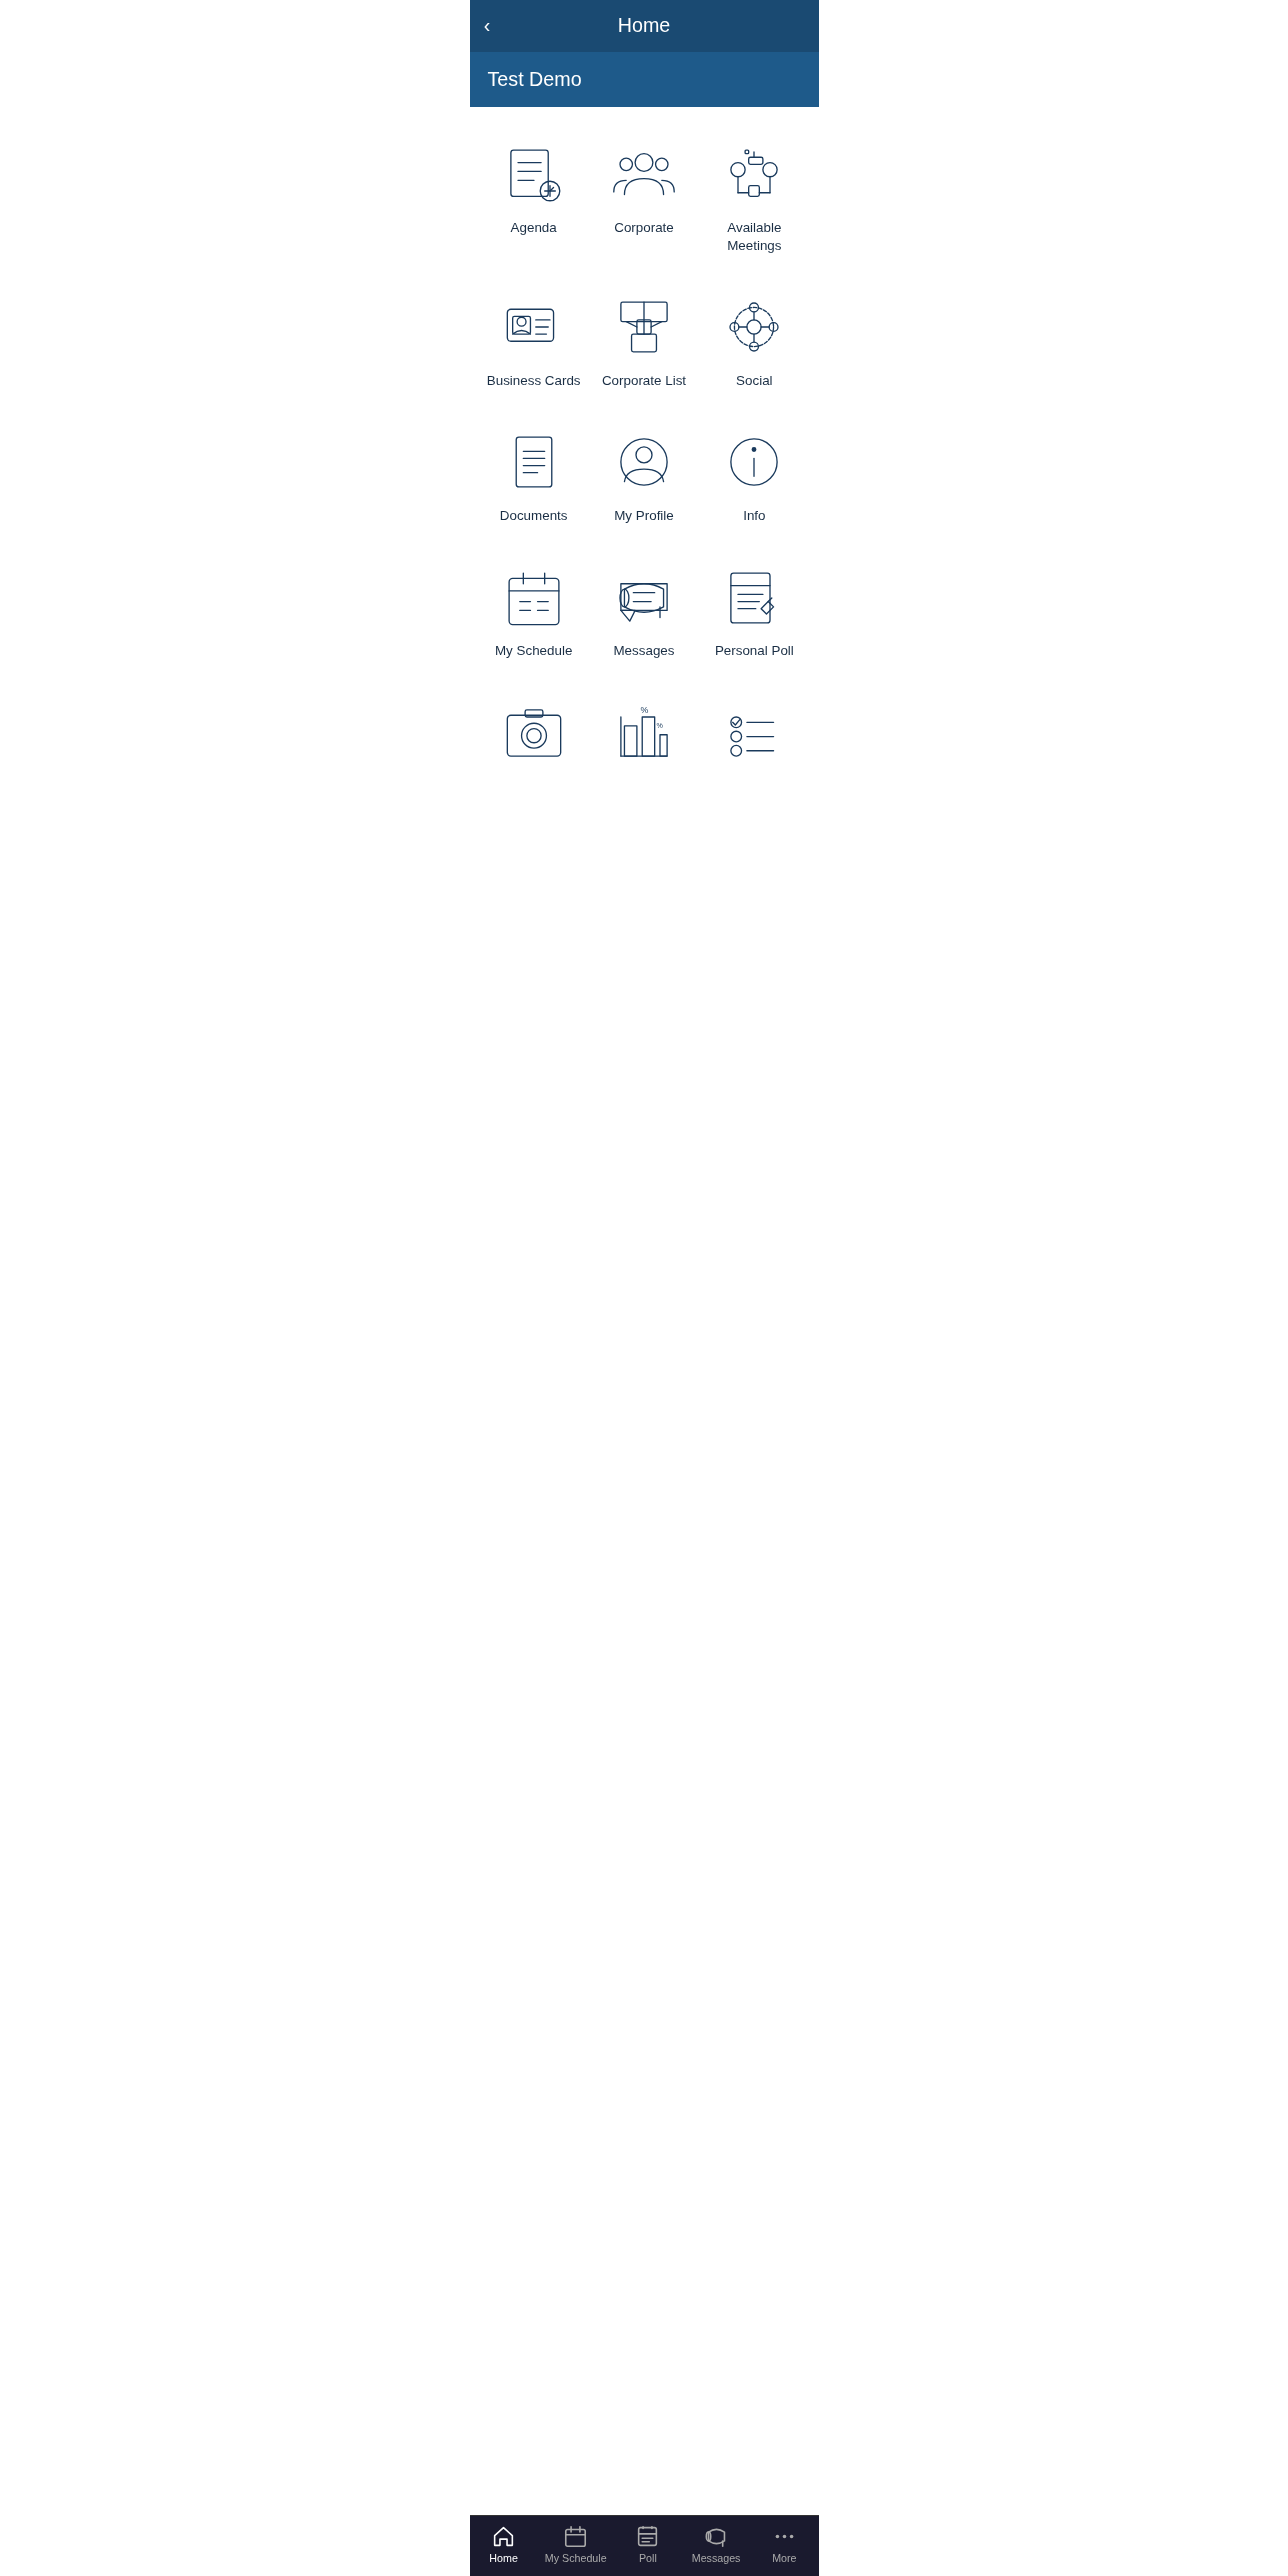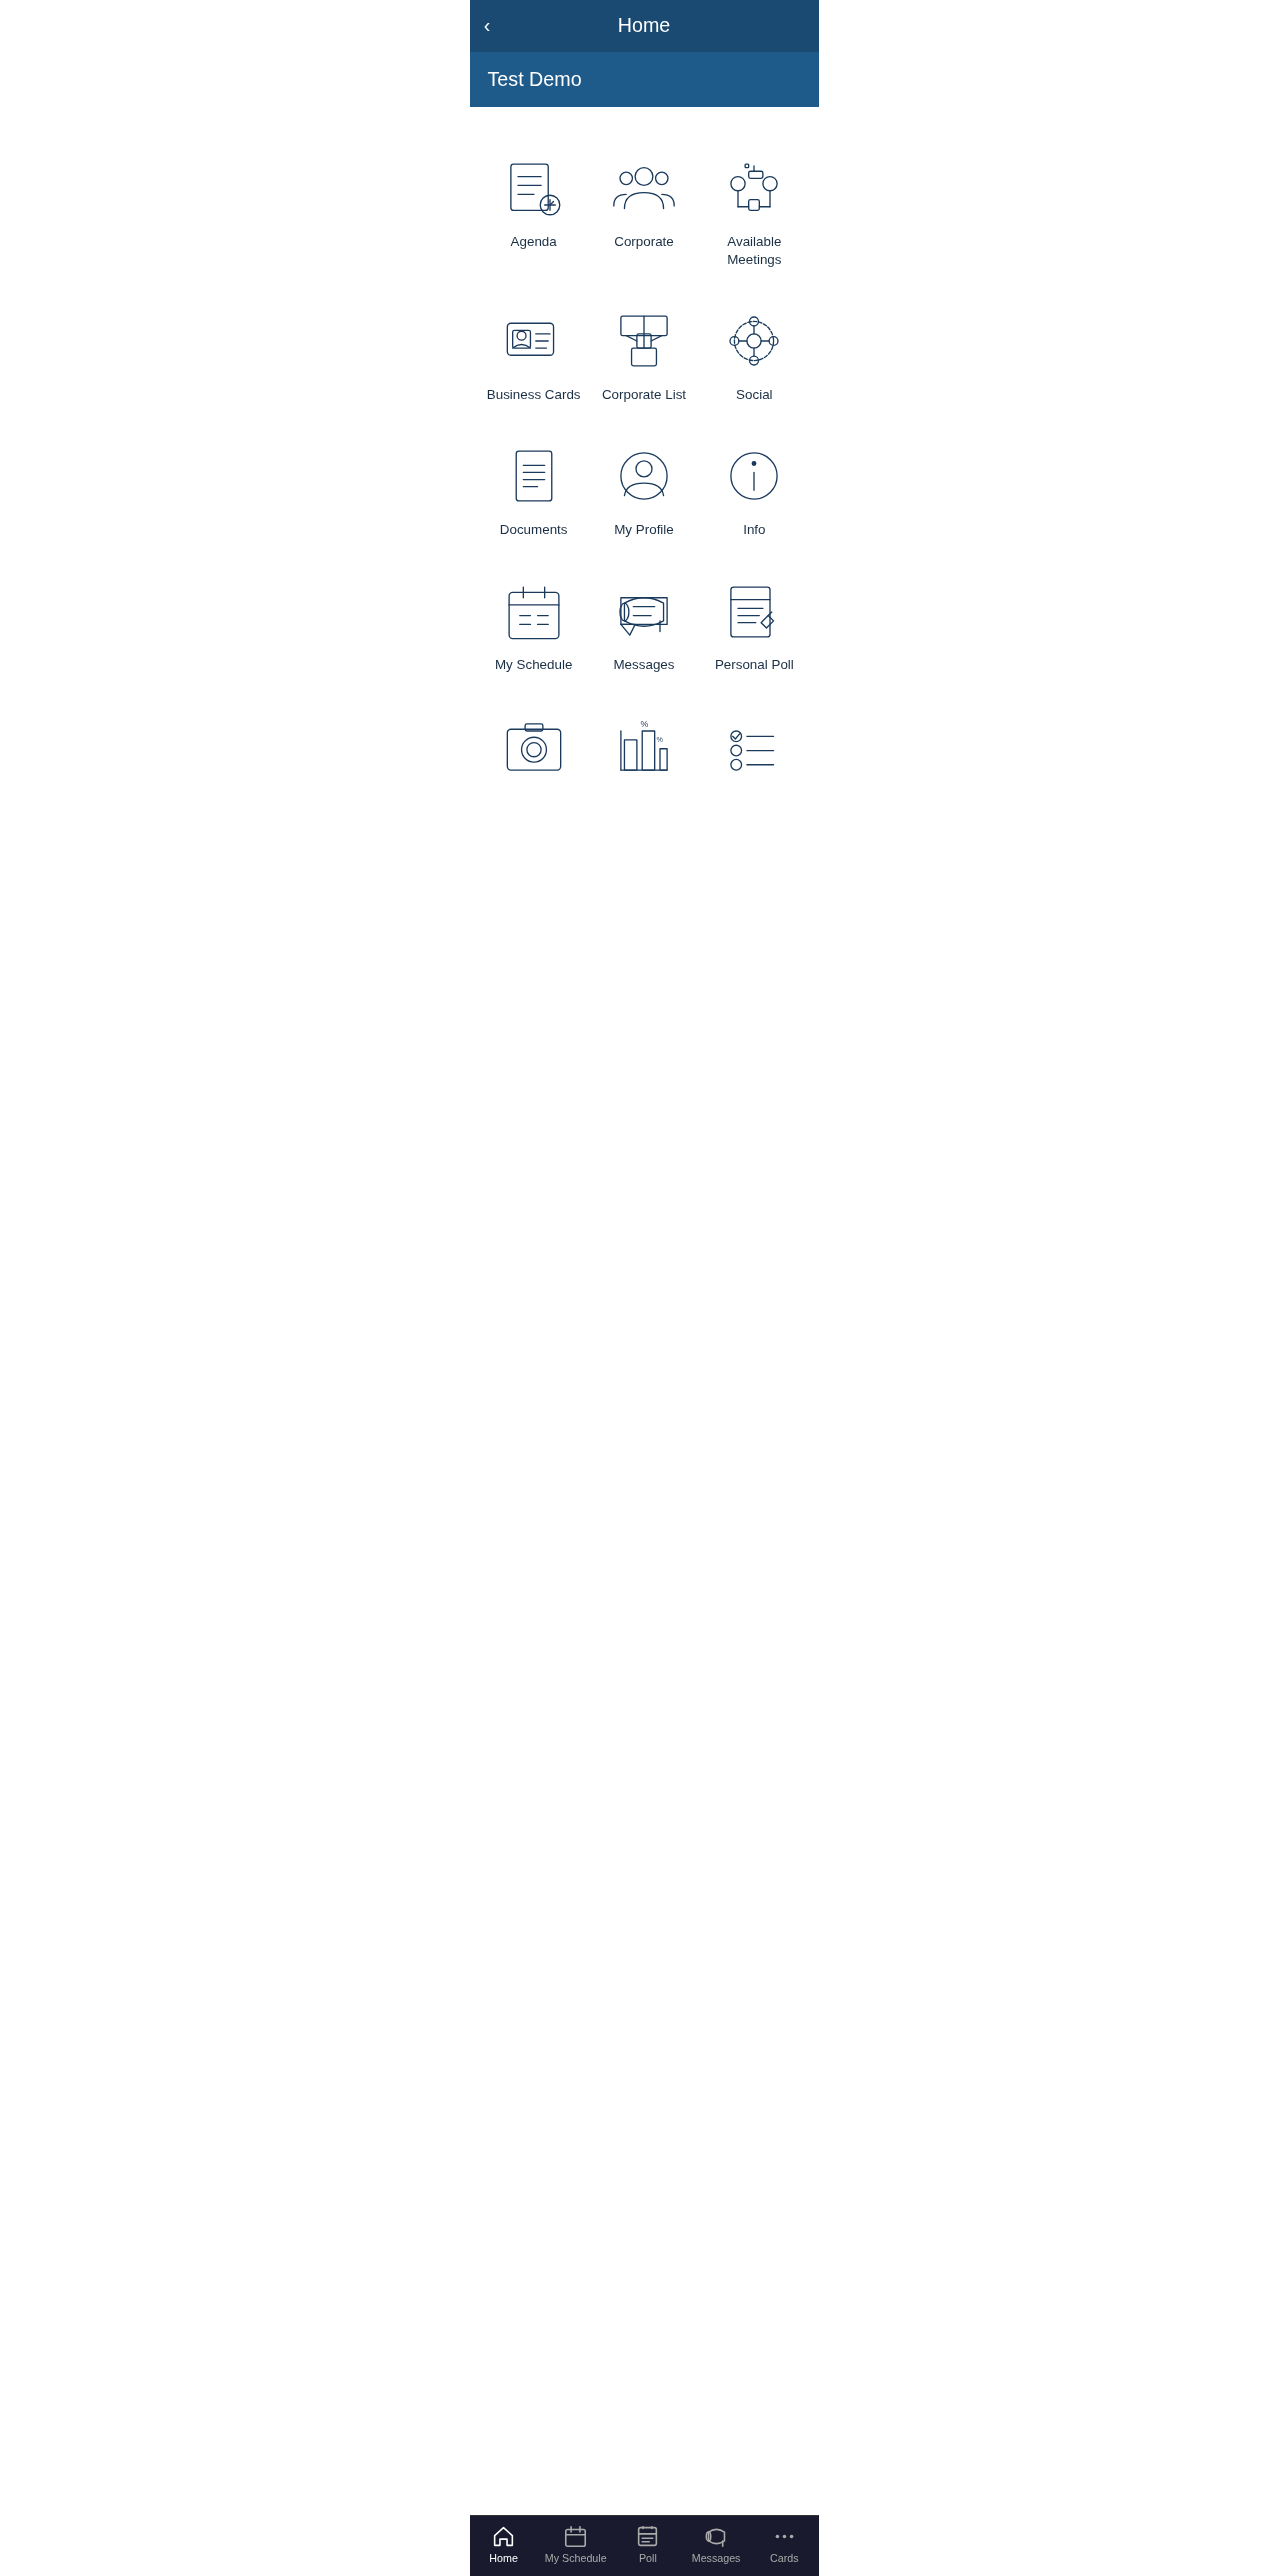--- a/index.html
+++ b/index.html
@@ -45,21 +45,21 @@
     }
     .sub-header-title {
       color: #fff;
       font-size: 19.7px;
       font-weight: 400;
     }
 
     
     .grid-container {
       flex: 1;
-      padding: 32px 9px;
+      padding: 18px 9px;
       overflow-y: auto;
     }
     .grid {
       display: grid;
       grid-template-columns: repeat(3, 1fr);
       gap: 9px 0;
     }
     .grid-item {
       display: flex;
       flex-direction: column;
@@ -423,17 +423,17 @@
   </div>
 
   <div class="tab-item">
     <div class="tab-icon">
       <svg viewBox="0 0 26 26">
         <circle cx="5" cy="13" r="2" fill="#aaa" stroke="none"></circle>
         <circle cx="13" cy="13" r="2" fill="#aaa" stroke="none"></circle>
         <circle cx="21" cy="13" r="2" fill="#aaa" stroke="none"></circle>
       </svg>
     </div>
-    <span class="tab-label">Cards</span>
+    <span class="tab-label">More</span>
   </div>
 
 </div>
 
 
 </body></html>

